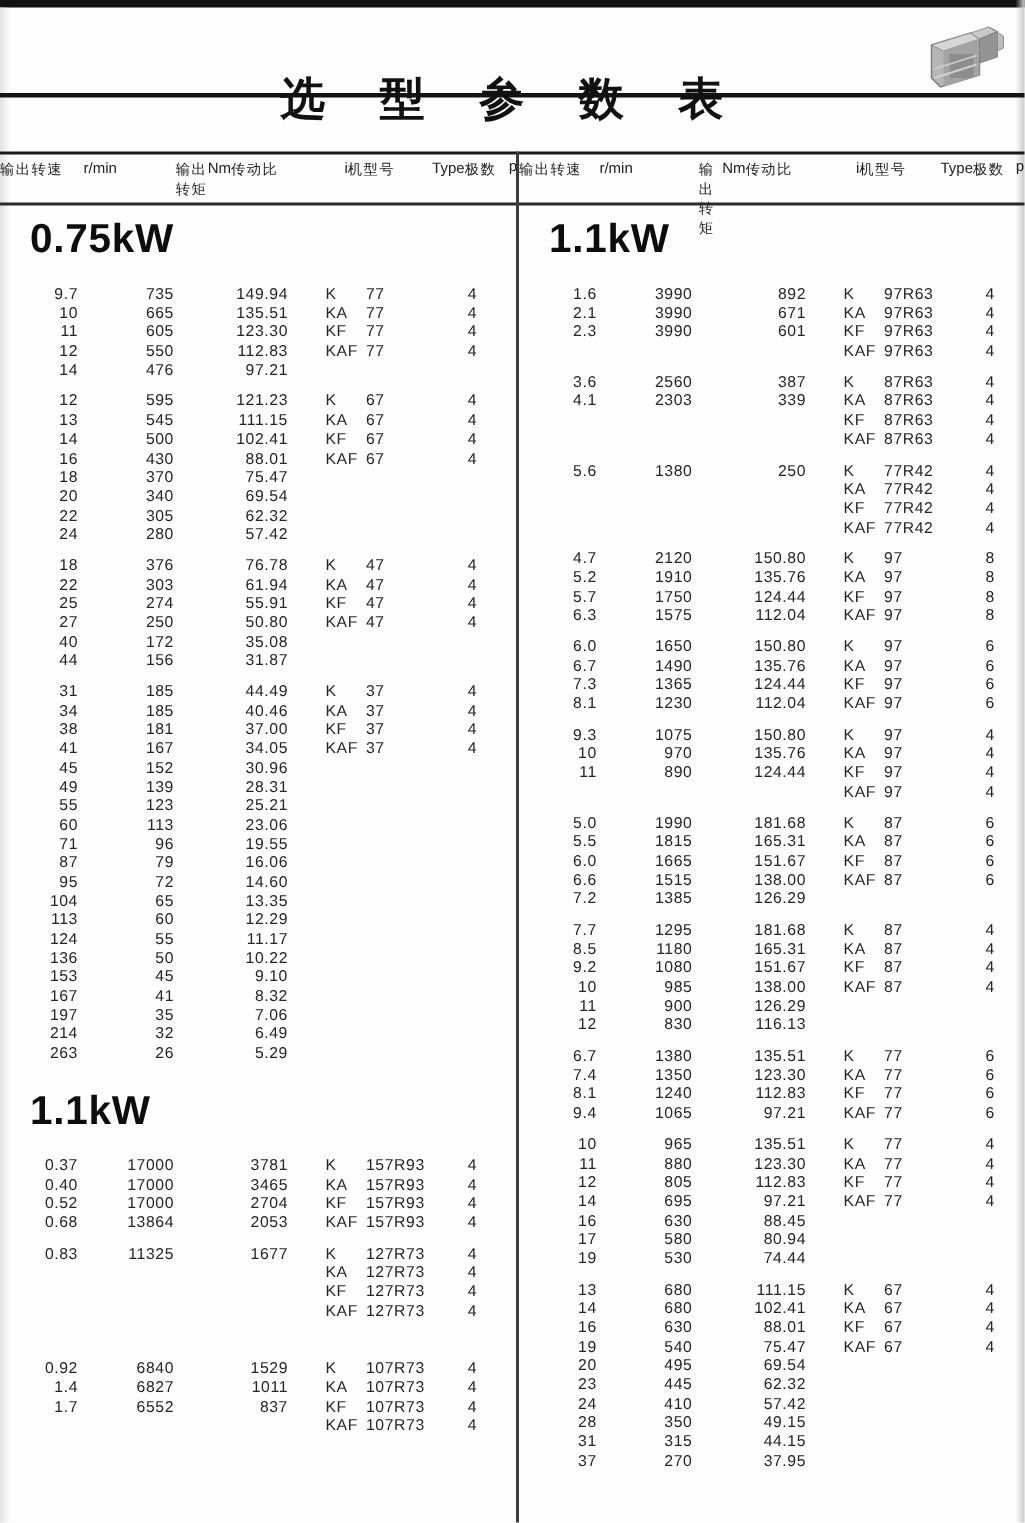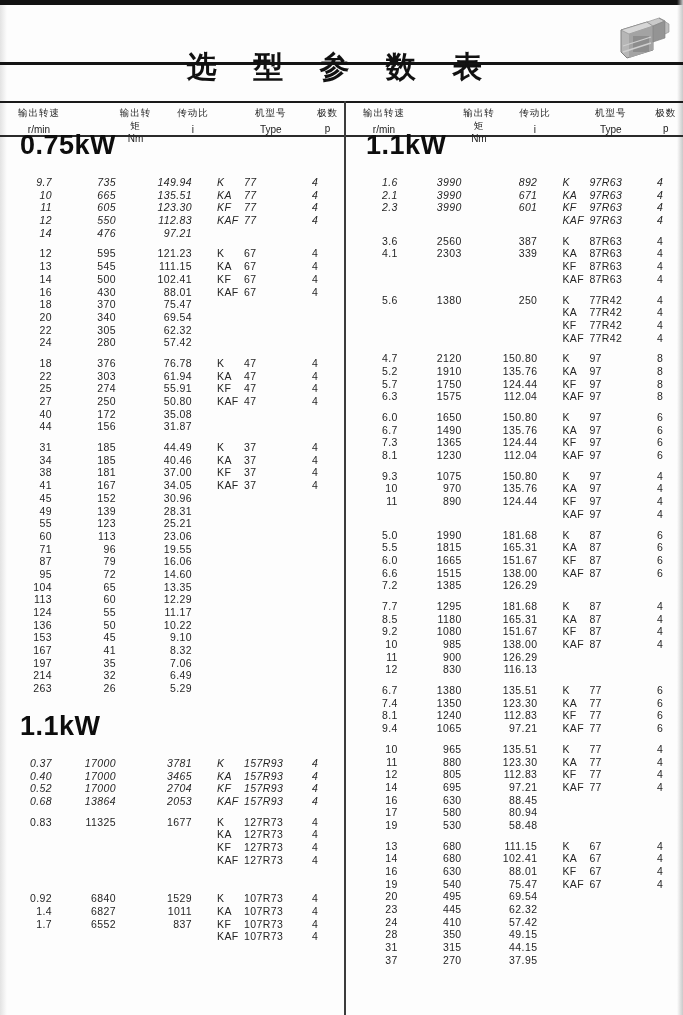--- a/index.html
+++ b/index.html
@@ -25,39 +25,39 @@
     text-align:center;font-size:30px;font-weight:bold;
     letter-spacing:14px;color:#111;line-height:32px;
   }
   .rule2{position:absolute;top:101px;left:0;width:683px;height:2px;background:#1a1a1a;}
   .rule3{position:absolute;top:135px;left:0;width:683px;height:2px;background:#2a2a2a;}
   .vdivider{position:absolute;left:344px;top:101px;width:2px;height:914px;background:#3c3c3c;}
 
   .header-half{position:absolute;top:106px;height:29px;display:flex;}
   .header-left{left:0;width:345px;}
   .header-right{left:346px;width:337px;}
-  .hcell{display:flex;flex-direction:column;justify-content:space-between;
+  .hcell{display:flex;flex-direction:row;justify-content:space-between;
     text-align:center;font-size:9.5px;color:#222;padding-top:1px;}
   .hc0{width:84px;} .hc1{width:40px;margin-left:39px;} .hc2{width:84px;} .hc3{width:84px;} .hc4{width:38px;font-family:Liberation Mono, monospace;}
   .hzh{letter-spacing:1px;}
   .hunit{font-size:10px;}
 
-  .col{position:absolute;top:124px;}
+  .col{position:absolute;top:138px;}
   .col-left{left:0;width:345px;}
   .col-right{left:346px;width:337px;}
 
   .power-heading{
     font-size:27px;font-weight:bold;color:#0d0d0d;
     height:30px;line-height:30px;
     margin:6px 0 10px 20px;letter-spacing:0.5px;
   }
   .power-heading:not(:first-child){margin-top:16px;margin-bottom:12px;}
 
   .group{margin-top:8px;}
-  .power-heading + .group{margin-top:16px;font-style:italic;}
+  .power-heading + .group{margin-top:16px;}
 
   .row{display:flex;height:12.7px;line-height:12.7px;font-size:10.5px;
     letter-spacing:0.4px;color:#252525;}
   .c-speed{width:52px;text-align:right;}
   .c-torque{width:64px;text-align:right;}
   .c-ratio{width:76px;text-align:right;}
   .c-type{width:100px;padding-left:25px;box-sizing:border-box;display:flex;text-align:left;}
   .c-tprefix{width:27px;}
   .c-tmodel{flex:1;}
   .c-poles{width:46px;text-align:center;}
@@ -1128,21 +1128,21 @@
         <span class="c-ratio">80.94</span>
         <span class="c-type">
           <span class="c-tprefix"></span>
           <span class="c-tmodel"></span>
         </span>
         <span class="c-poles"></span>
       </div>
       <div class="row">
         <span class="c-speed">19</span>
         <span class="c-torque">530</span>
-        <span class="c-ratio">58.48</span>
+        <span class="c-ratio">74.44</span>
         <span class="c-type">
           <span class="c-tprefix"></span>
           <span class="c-tmodel"></span>
         </span>
         <span class="c-poles"></span>
       </div>
     </div>
     <div class="group">
       <div class="row">
         <span class="c-speed">13</span>

